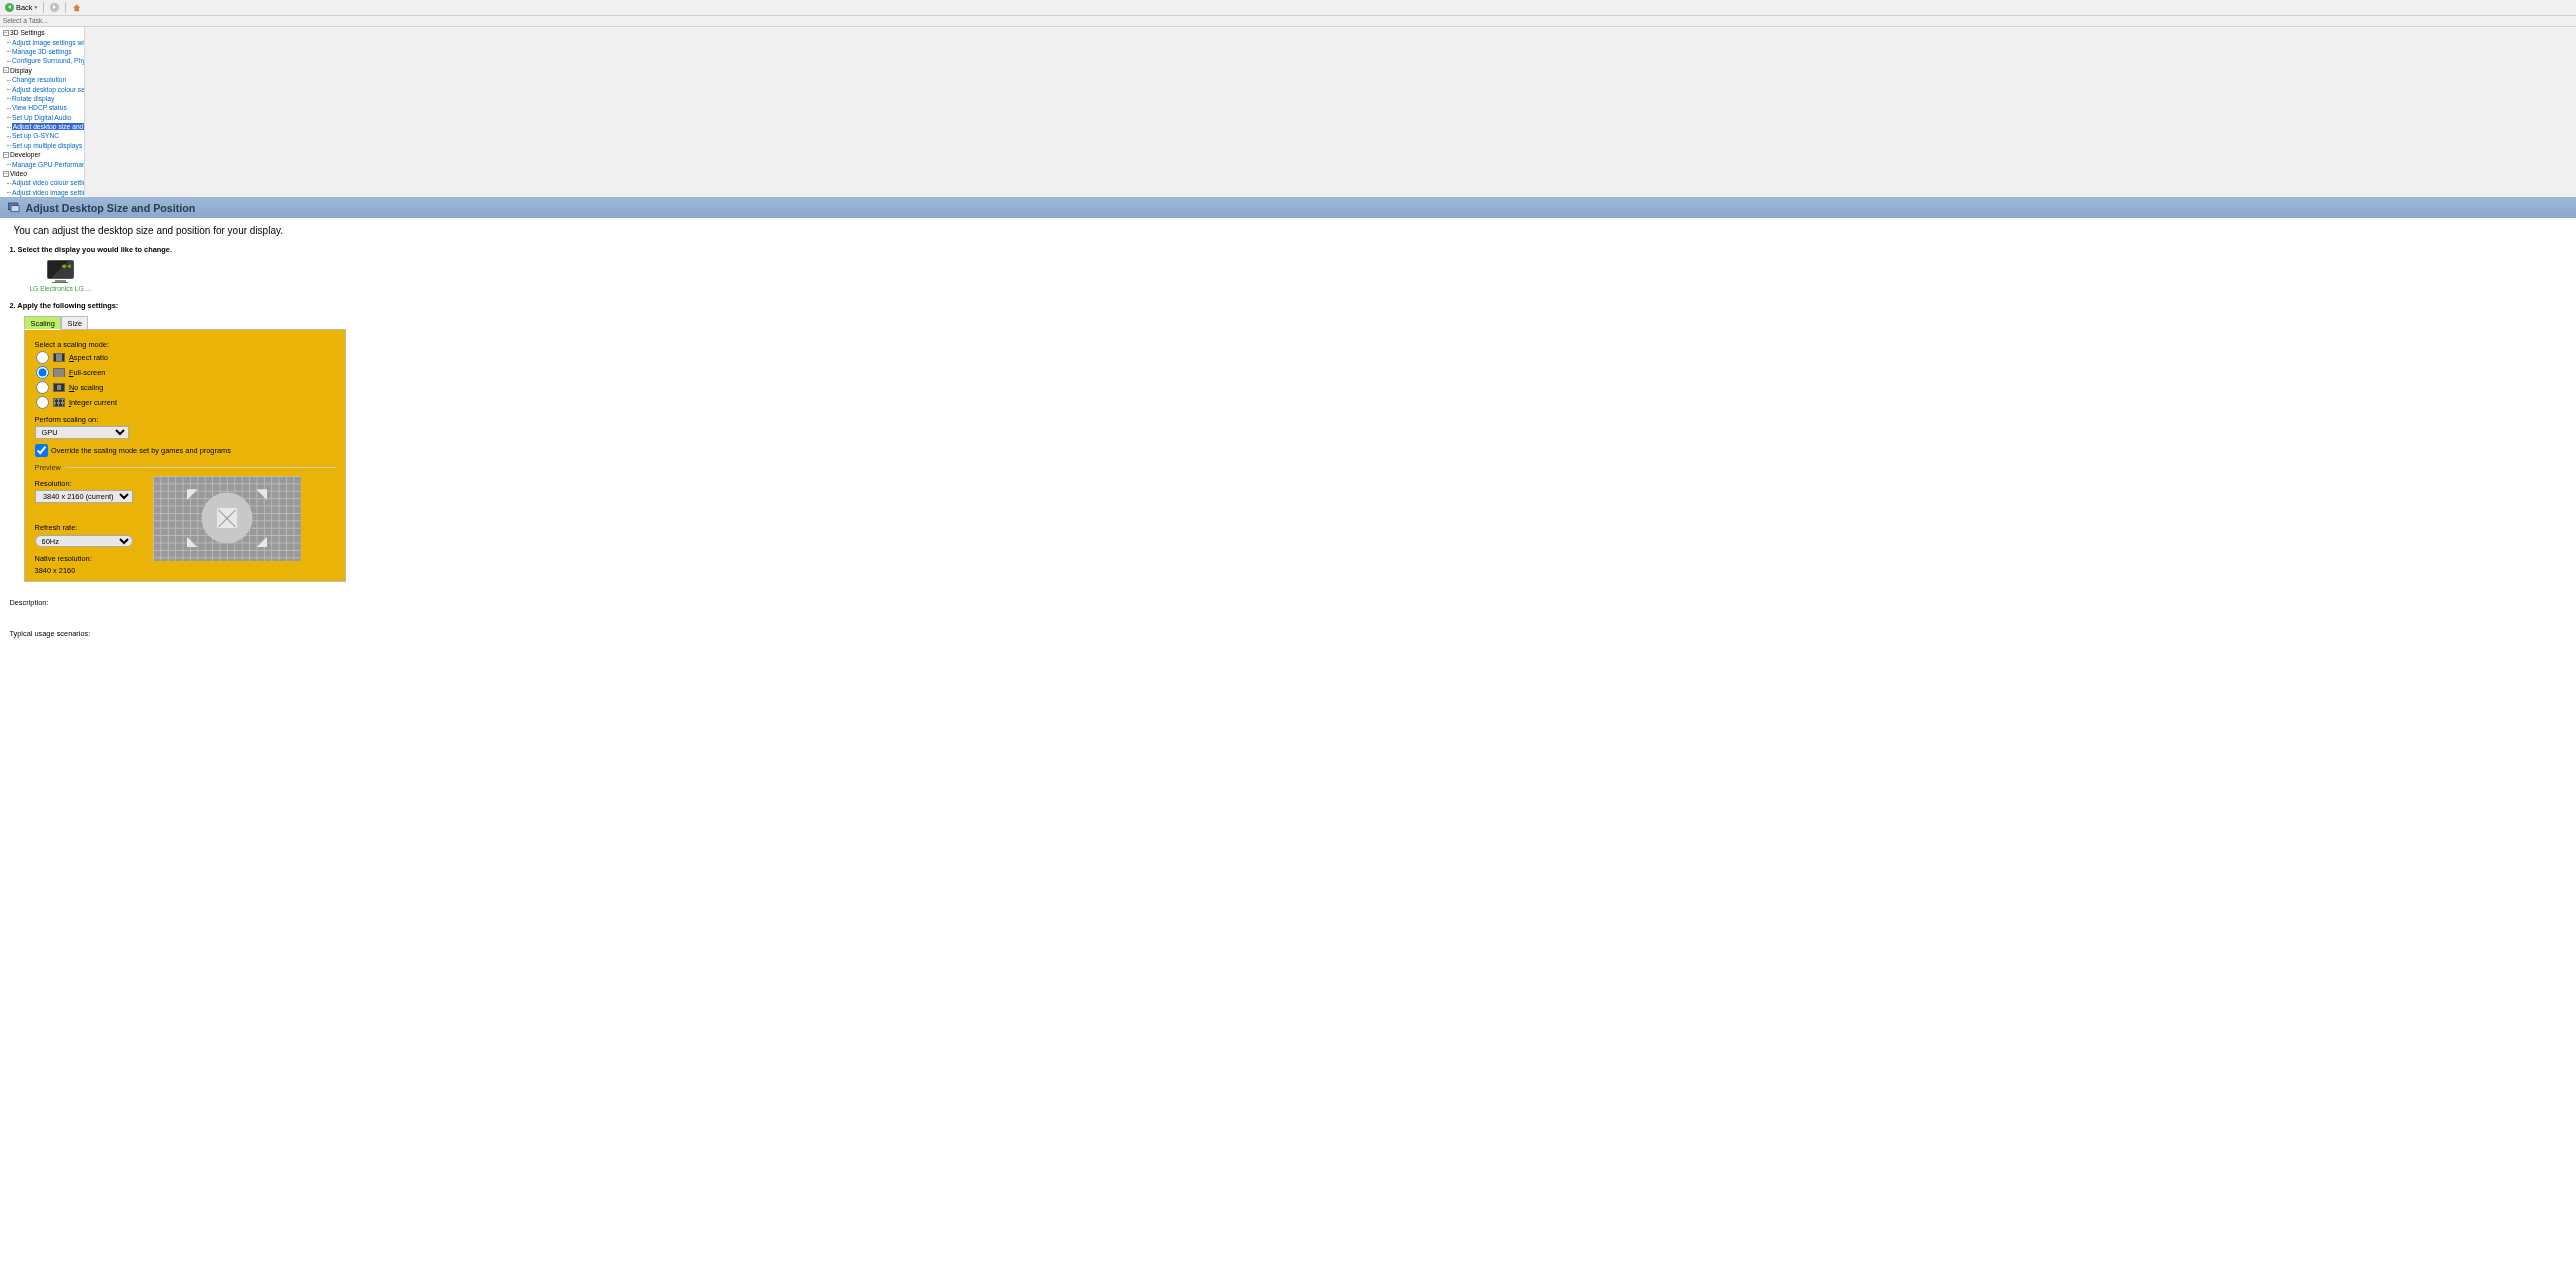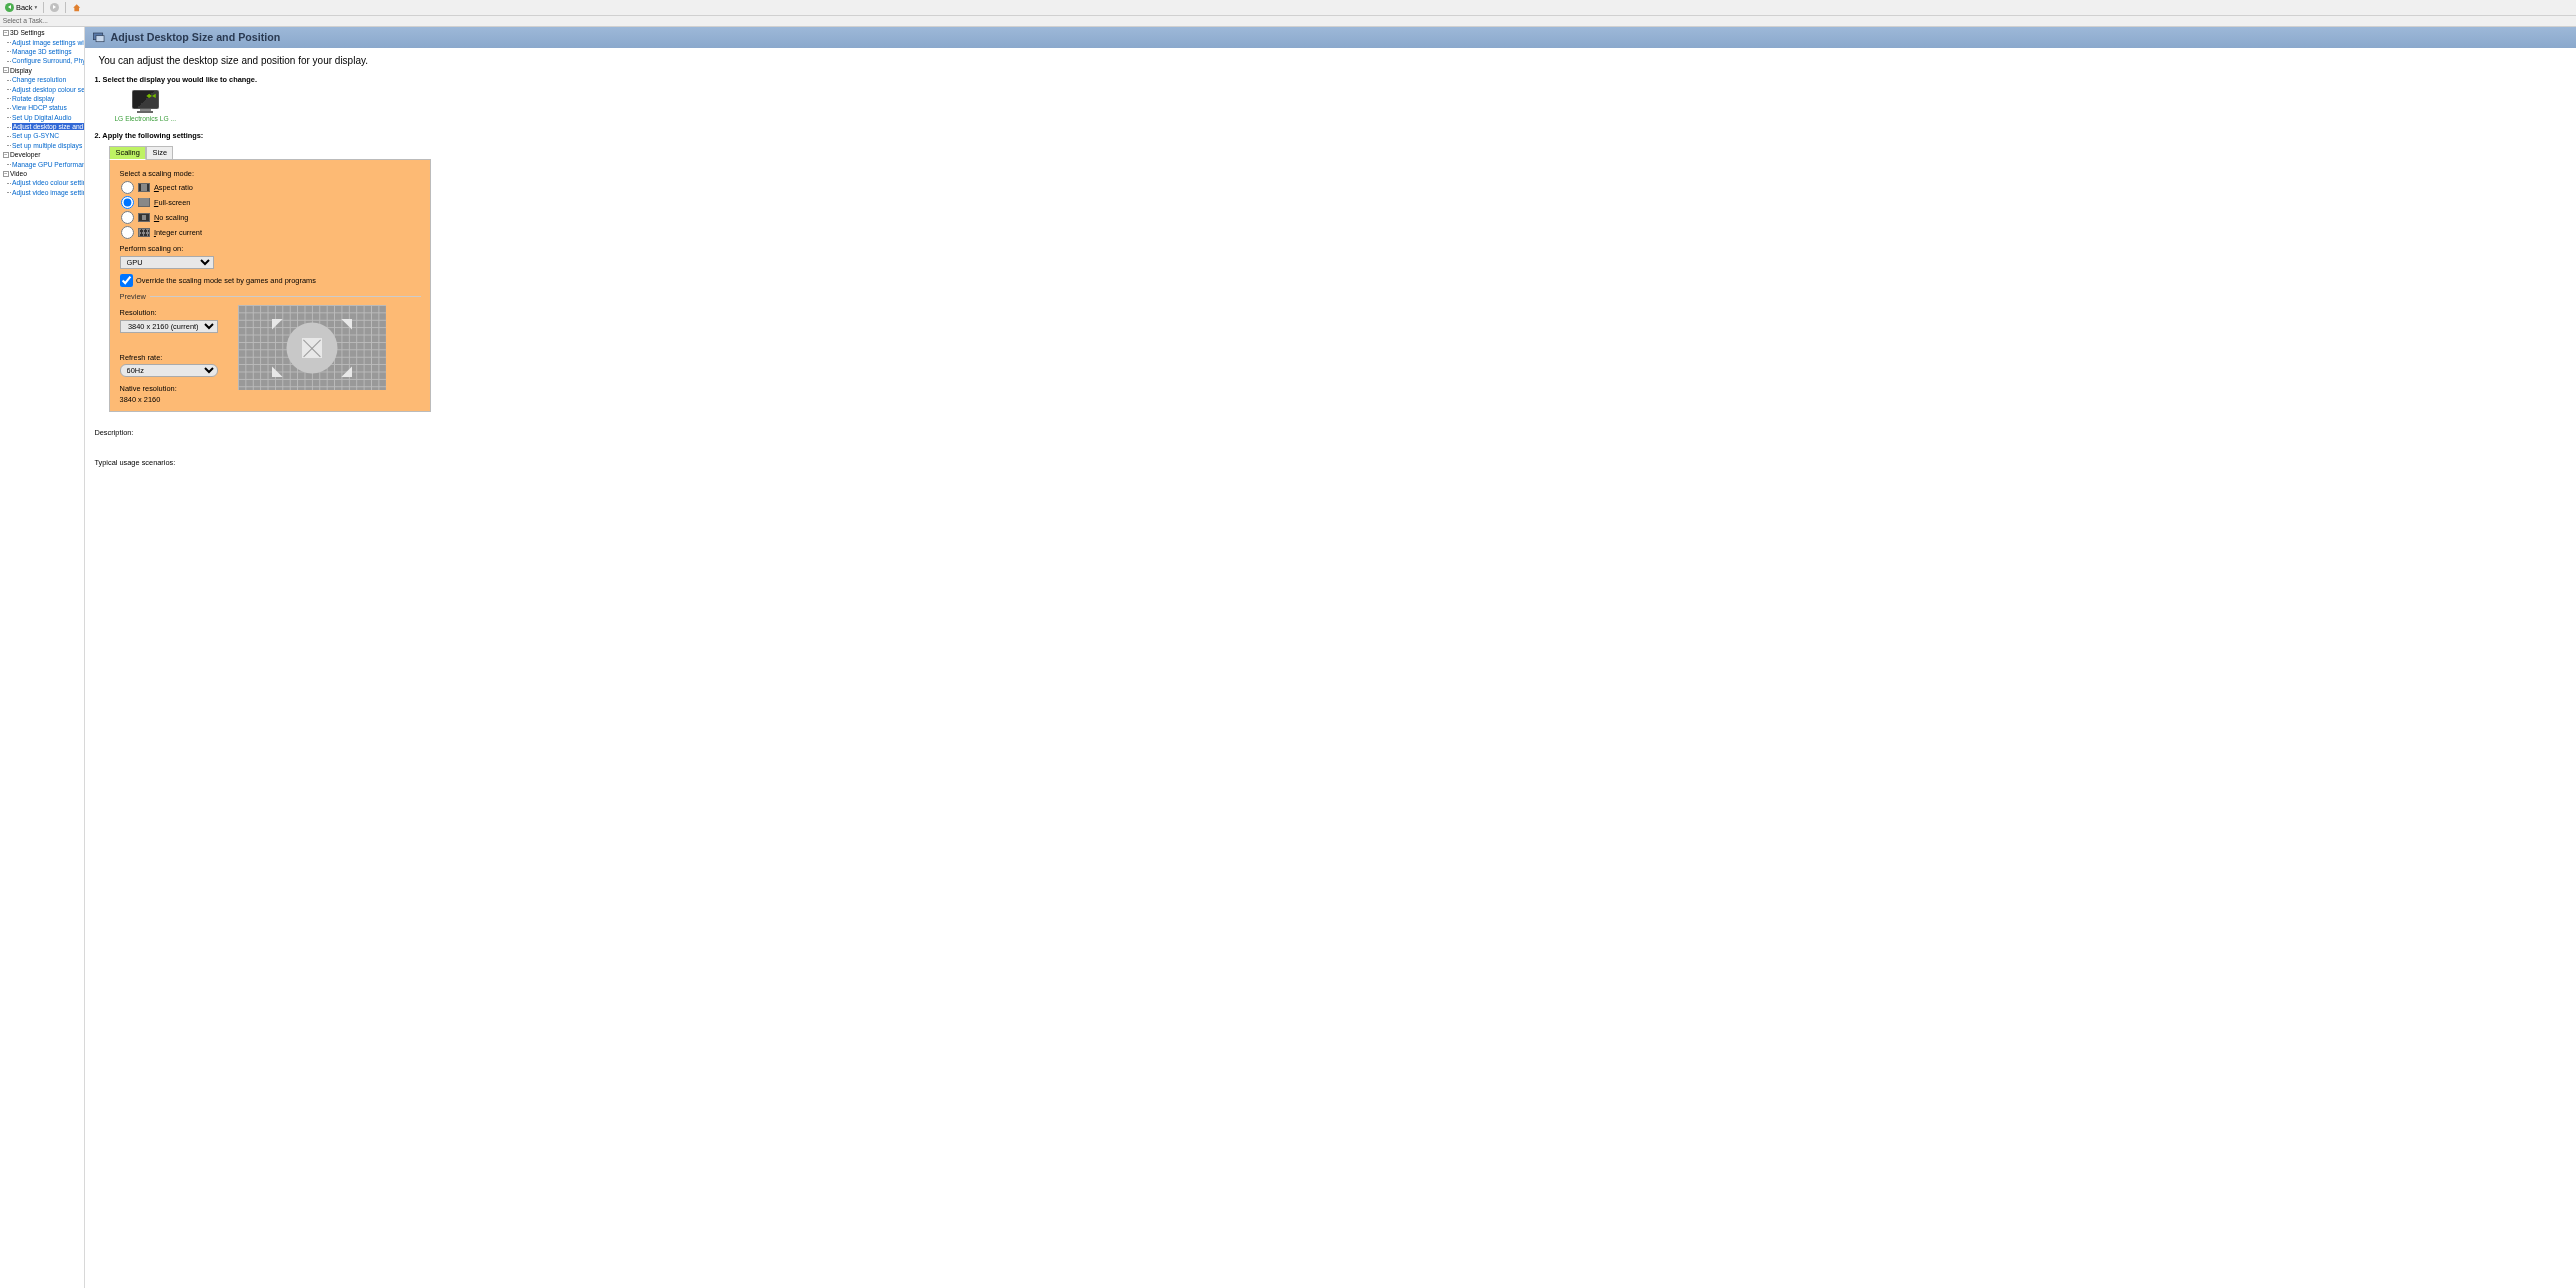--- a/index.html
+++ b/index.html
@@ -70,20 +70,21 @@
 .search-row {
   height: 10.7px;
   padding: 0.7px 2.7px;
   font-size: 6.7px;
   color: #666;
   border-bottom: 0.7px solid #d0d0d0;
 }
 .main-layout {
   display: flex;
   height: calc(100vh - 27px);
+  flex-direction: column;
 }
 .sidebar {
   width: 85px;
   background: #fff;
   border-right: 1.3px solid #d8d8d8;
   overflow: hidden;
   font-size: 6.7px;
   padding-top: 1.3px;
 }
 .tree-item {
@@ -211,21 +212,21 @@
 }
 .tab.active {
   background: #bef264;
   border-bottom: 0.7px solid #fff;
 }
 .tab-panel {
   border: 0.7px solid #bbb;
   margin: 0 0 0 14.8px;
   width: 322px;
   padding: 6.7px 9.4px;
-  background: #fdba74;
+  background: #eab308;
 }
 .field-label {
   font-size: 7.4px;
   margin: 2.7px 0;
 }
 .radio-row {
   display: flex;
   align-items: center;
   gap: 4px;
   margin: 2px 0 2px 1.3px;

